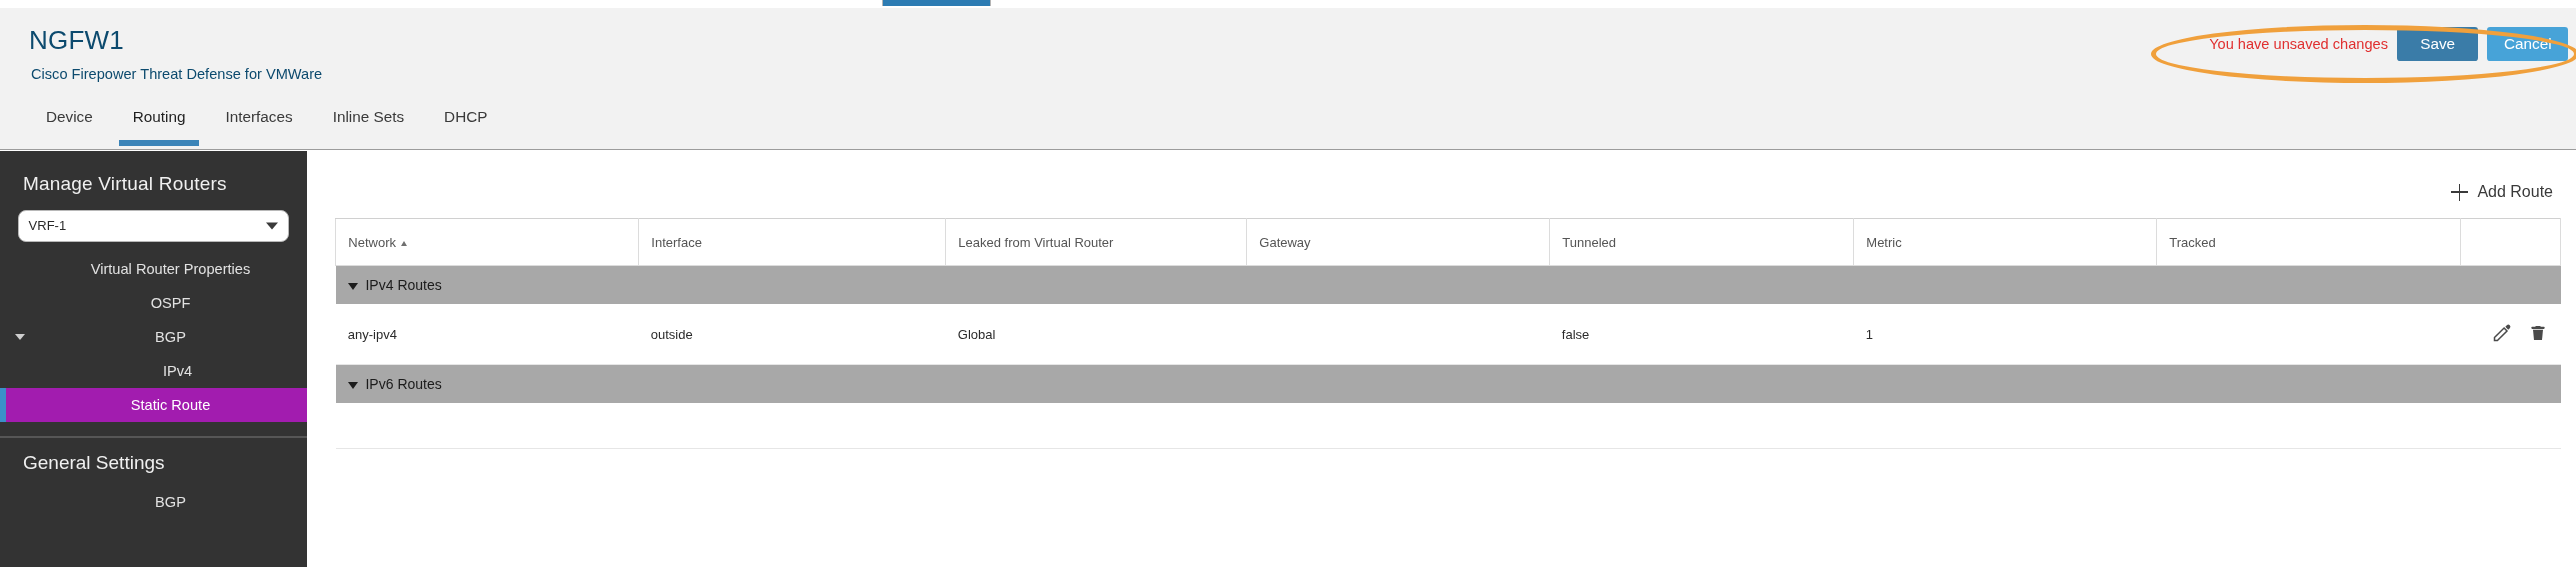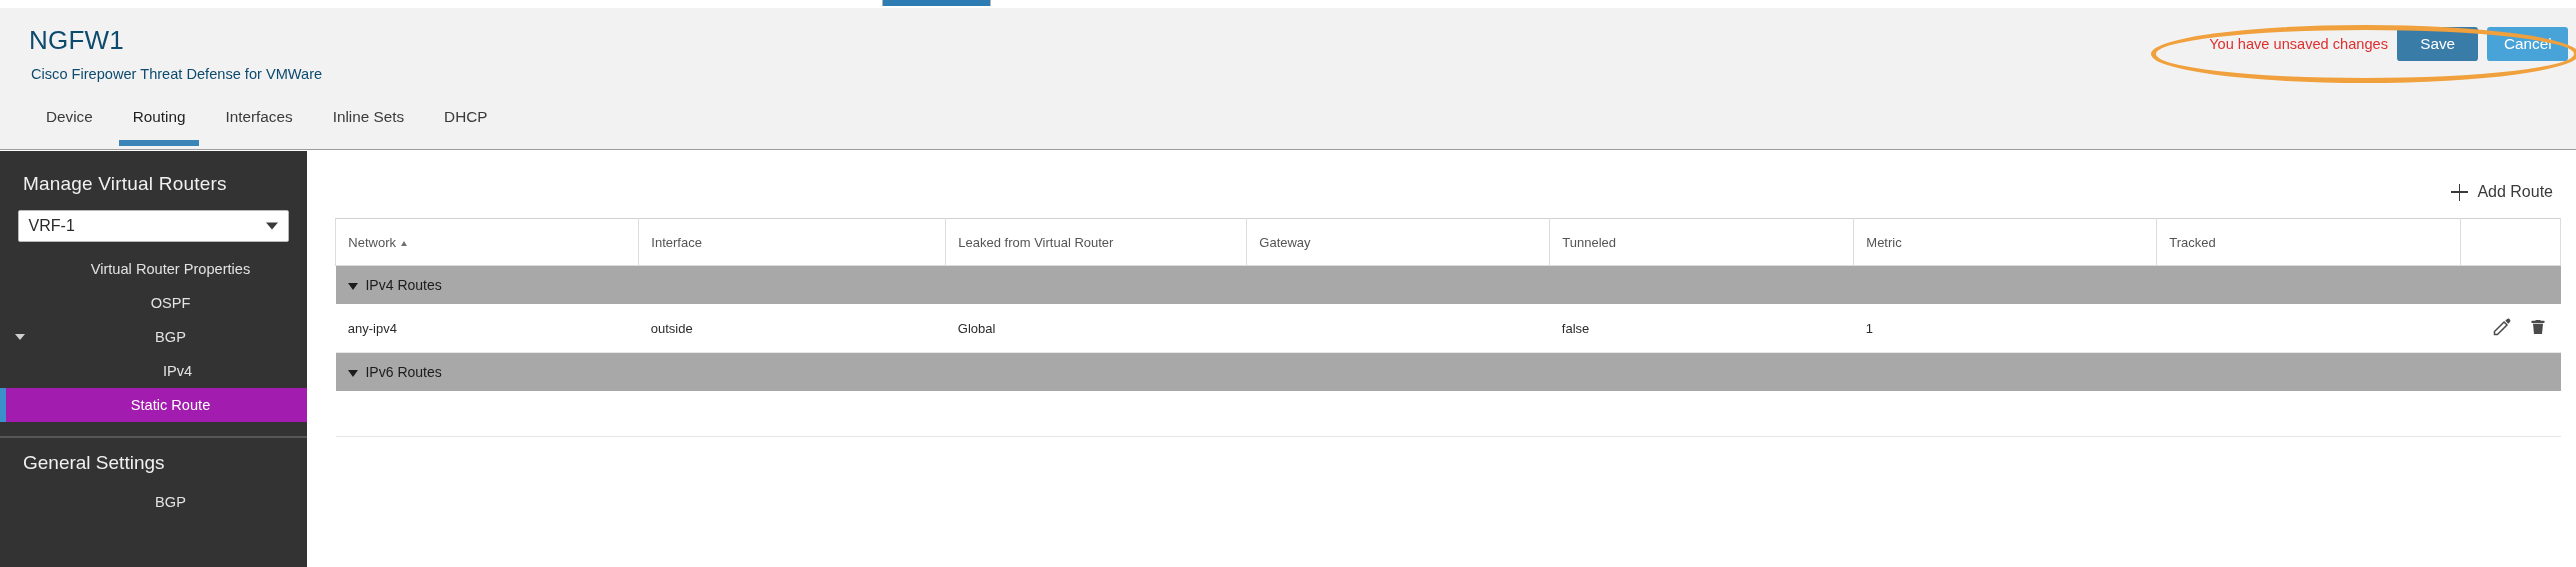--- a/index.html
+++ b/index.html
@@ -137,26 +137,26 @@
   }
   .vrf-select-wrap {
     margin: 15.3px 18.4px 0 18.4px;
     position: relative;
   }
   .vrf-select {
     width: 100%;
     height: 32px;
     background: #ffffff;
     border: 0.8px solid #b8b8b8;
-    border-radius: 2px;
+    border-radius: 8px;
     box-sizing: border-box;
     display: flex;
     align-items: center;
     padding: 0 9.2px;
-    font-size: 16px;
+    font-size: 13px;
     color: #2a2a2a;
     cursor: pointer;
   }
   .vrf-caret {
     position: absolute;
     right: 10.7px; top: 50%;
     transform: translateY(-50%);
     width: 0; height: 0;
     border-left: 6.1px solid transparent;
     border-right: 6.1px solid transparent;
@@ -278,21 +278,21 @@
   .group-caret {
     display: inline-block;
     margin-right: 7.7px;
     width: 0; height: 0;
     border-left: 5.4px solid transparent;
     border-right: 5.4px solid transparent;
     border-top: 7px solid #1c1c1c;
     vertical-align: middle;
   }
   .data-row td {
-    height: 48px;
+    height: 60px;
     font-size: 13px;
     color: #2b2b2b;
     padding: 0 12.3px;
     background: #ffffff;
     border-bottom: 0.8px solid #e6e6e6;
     border-left: none;
     border-right: none;
     vertical-align: middle;
   }
   .actions-cell {

